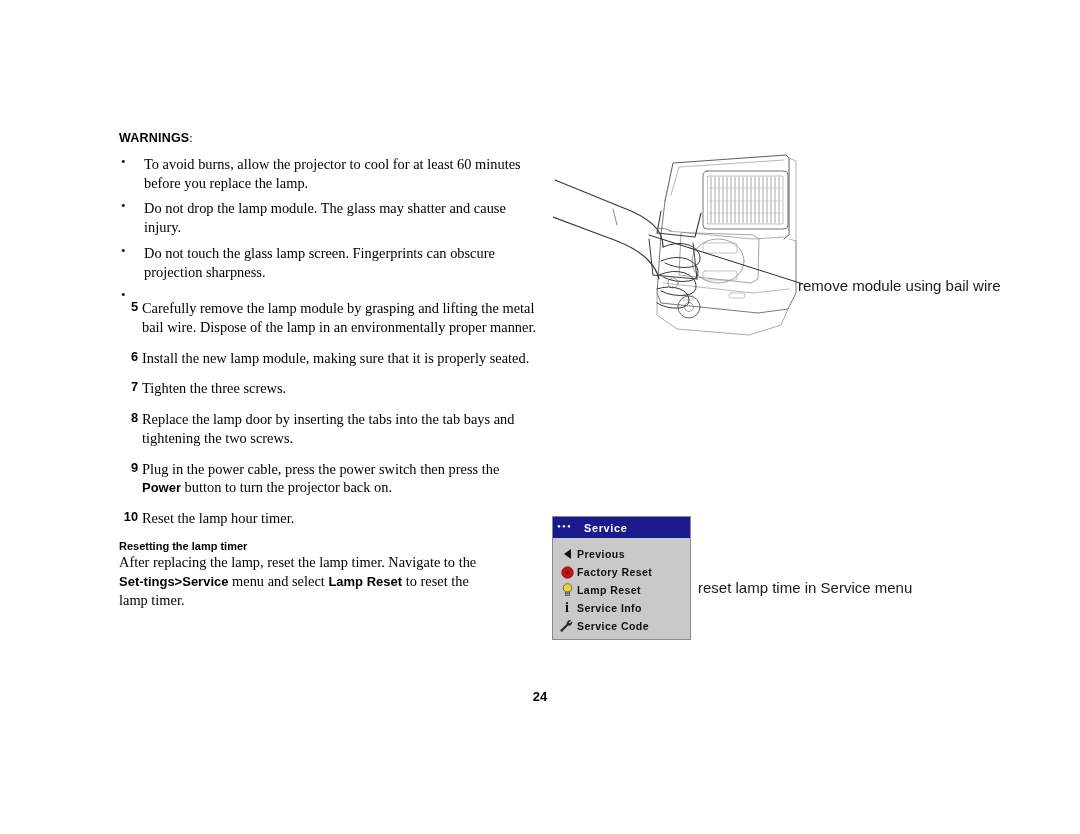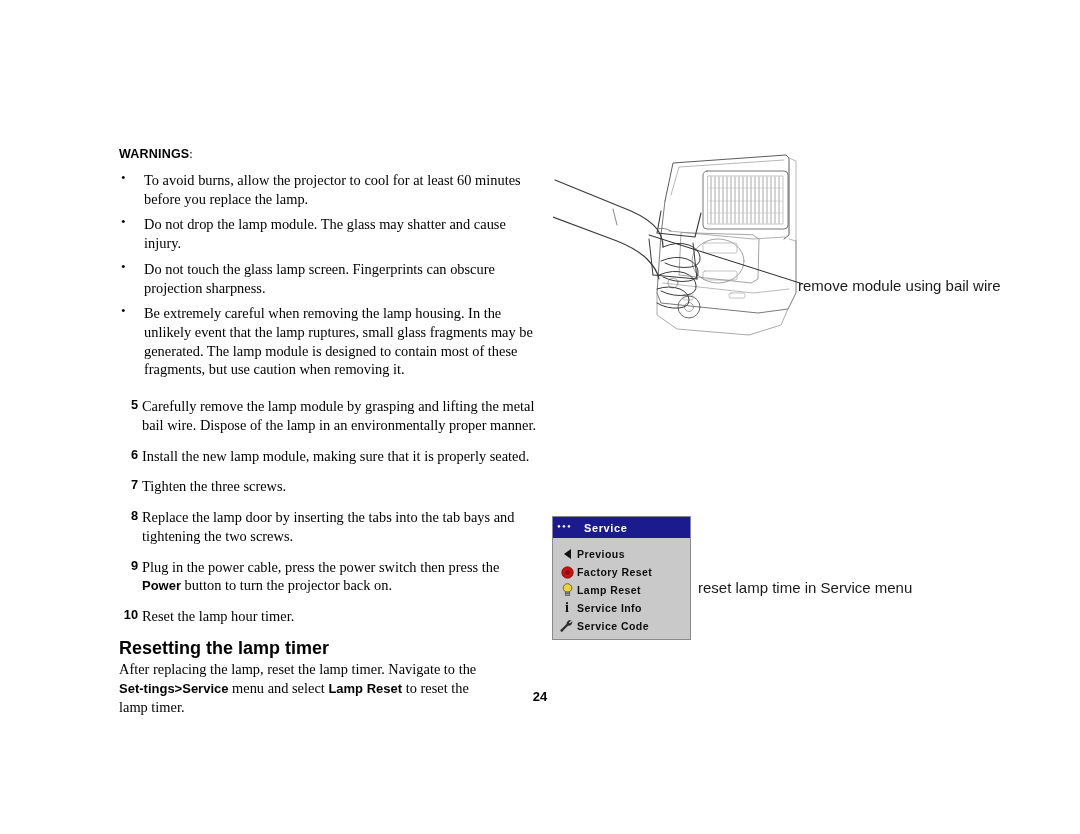--- a/index.html
+++ b/index.html
@@ -26,21 +26,21 @@
     left: 119px;
     top: 131px;
     width: 420px;
   }
 
   .warnings-head {
     font-family: "Liberation Sans", sans-serif;
     font-weight: bold;
     font-size: 12.5px;
     letter-spacing: 0.2px;
-    margin: 16px 0 9px 0;
+    margin: 0 0 9px 0;
   }
   .warnings-head .colon {
     font-weight: normal;
     font-family: "Liberation Serif", serif;
   }
 
   ul.warn-list {
     list-style: none;
     margin: 0;
     padding: 0;
@@ -85,21 +85,21 @@
 
   b.sans {
     font-family: "Liberation Sans", sans-serif;
     font-weight: bold;
     font-size: 13px;
   }
 
   .subhead {
     font-family: "Liberation Sans", sans-serif;
     font-weight: bold;
-    font-size: 18px;
+    font-size: 11px;
     margin: 11px 0 1px 0;
   }
   .subpara {
     font-size: 14.4px;
     line-height: 1.31;
     margin: 0;
     width: 378px;
   }
 
   
@@ -211,21 +211,21 @@
 <div class="page">
 
   <div class="text-col">
 
     <div class="warnings-head"><span>WARNINGS</span><span class="colon">:</span></div>
 
     <ul class="warn-list">
       <li><span class="bullet">•</span><span>To avoid burns, allow the projector to cool for at least 60 minutes before you replace the lamp.</span></li>
       <li><span class="bullet">•</span><span>Do not drop the lamp module. The glass may shatter and cause injury.</span></li>
       <li><span class="bullet">•</span><span>Do not touch the glass lamp screen. Fingerprints can obscure projection sharpness.</span></li>
-      <li><span class="bullet">•</span><span>Be extremely careful when removing the lamp housing. In the unlikely event that the lamp ruptures, small glass fragments may be generated. The lamp module is designed to contain most of these fragments, but use caution when removing it.</span></li>
+      <li><span class="bullet">•</span></li>
     </ul>
 
     <ol class="steps">
       <li><span class="num">5</span><span>Carefully remove the lamp module by grasping and lifting the metal bail wire. Dispose of the lamp in an environmentally proper manner.</span></li>
 
       <li><span class="num">6</span><span>Install the new lamp module, making sure that it is properly seated.</span></li>
 
       <li><span class="num">7</span><span>Tighten the three screws.</span></li>
 
       <li><span class="num">8</span><span>Replace the lamp door by inserting the tabs into the tab bays and tightening the two screws.</span></li>

